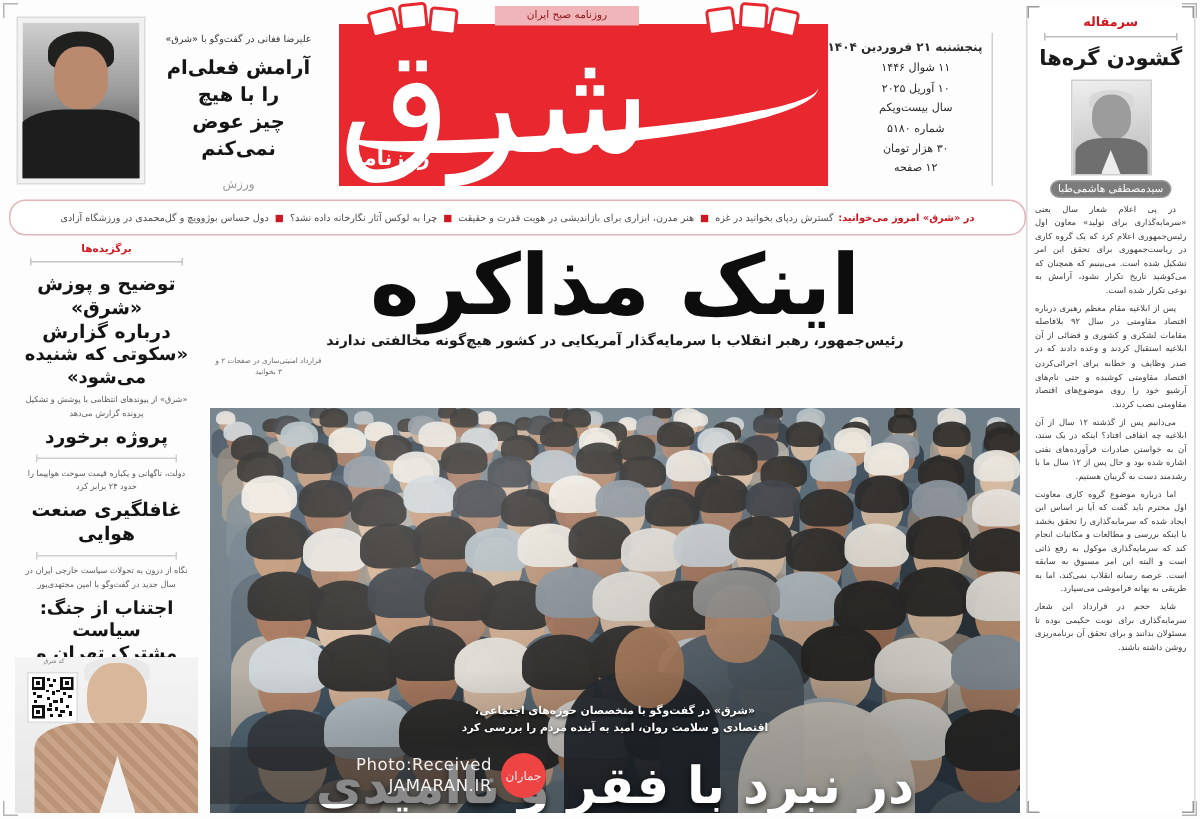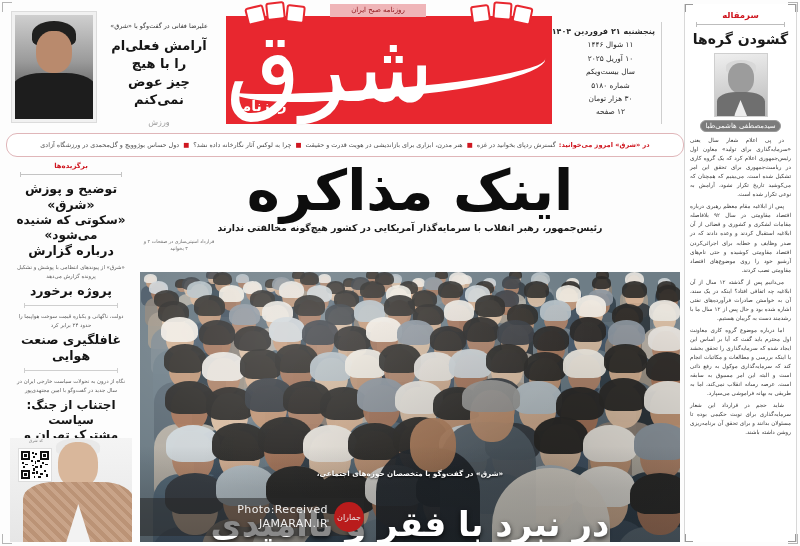--- a/index.html
+++ b/index.html
@@ -232,21 +232,21 @@
     position:absolute;left:0;right:0;bottom:-4px;text-align:center;direction:rtl;
     font-size:34px;line-height:44px;font-weight:bold;color:#ffffff;letter-spacing:-1px;
     text-shadow:0 2px 5px rgba(0,0,0,.8);
   }
   .watermark{
     position:absolute;left:0;bottom:6px;width:224px;height:38px;
     background:rgba(40,40,40,.55);display:flex;align-items:center;gap:6px;
     padding-left:6px;box-sizing:border-box;
   }
   .wm-badge{
-    width:30px;height:30px;border-radius:50%;background:#b91c1c;flex:none;
+    width:30px;height:30px;border-radius:50%;background:#ef4444;flex:none;
     color:#e8e8e8;font-size:8px;display:flex;align-items:center;justify-content:center;text-align:right;
   }
   .wm-text{color:#f0f0f0;font-size:11px;line-height:14px;letter-spacing:.4px;}
 
   
   .frame-c{position:absolute;width:9px;height:9px;border:1px solid #b5b5b5;}
 </style>
 </head>
 <body>
 
@@ -300,22 +300,22 @@
     <span class="lead">در «شرق» امروز می‌خوانید:</span>
     <span class="items"><span>گسترش ردپای بخوانید در غزه</span><span class="bullet"> ■ </span><span>هنر مدرن، ابزاری برای بازاندیشی در هویت قدرت و حقیقت</span><span class="bullet"> ■ </span><span>چرا به لوکس آثار نگارخانه داده نشد؟</span><span class="bullet"> ■ </span><span>دول حساس بوژوویچ و گل‌محمدی در ورزشگاه آزادی</span></span>
   </div>
 
   <div class="sidebar">
     <div class="sb-label">برگزیده‌ها</div>
     <div class="sb-rule"></div>
 
     <div class="sb-item">
       <div class="sb-title">توضیح و پوزش «شرق»</div>
+      <div class="sb-title">درباره گزارش</div>
       <div class="sb-title sm">«سکوتی که شنیده می‌شود»</div>
-      <div class="sb-title">درباره گزارش</div>
       <div class="sb-kicker">«شرق» از پیوندهای انتظامی با پوشش و تشکیل پرونده گزارش می‌دهد</div>
       <div class="sb-title">پروژه برخورد</div>
     </div>
     <div class="sb-sep"></div>
 
     <div class="sb-item">
       <div class="sb-kicker">دولت، ناگهانی و یکباره قیمت سوخت هواپیما را حدود ۲۴ برابر کرد</div>
       <div class="sb-title">غافلگیری صنعت هوایی</div>
     </div>
     <div class="sb-sep"></div>
@@ -796,20 +796,21 @@
         <i style="left:322px;top:108px;width:58px;height:32px;background:#9a9a98;border-radius:50% 50% 26% 26%;"></i>
         <i style="left:236px;top:176px;width:104px;height:110px;background:#23282d;border-radius:44px 44px 8px 8px;"></i>
         <i style="left:270px;top:146px;width:46px;height:54px;background:#b3825f;border-radius:46%;"></i>
         <i style="left:352px;top:196px;width:118px;height:92px;background:#efe9dd;border-radius:58px 58px 10px 10px;"></i>
       </div>
     <div class="vig"></div>
     <div class="bottomfade"></div>
 
     <div class="p-kicker">
       <div>«شرق» در گفت‌وگو با متخصصان حوزه‌های اجتماعی،</div>
+      <div>اقتصادی و سلامت روان، امید به آینده مردم را بررسی کرد</div>
     </div>
     <div class="p-head">در نبرد با فقر و ناامیدی</div>
 
     <div class="watermark">
       <div class="wm-badge">جماران</div>
       <div>
         <div class="wm-text">Photo:Received</div>
         <div class="wm-text">JAMARAN.IR</div>
       </div>
     </div>

